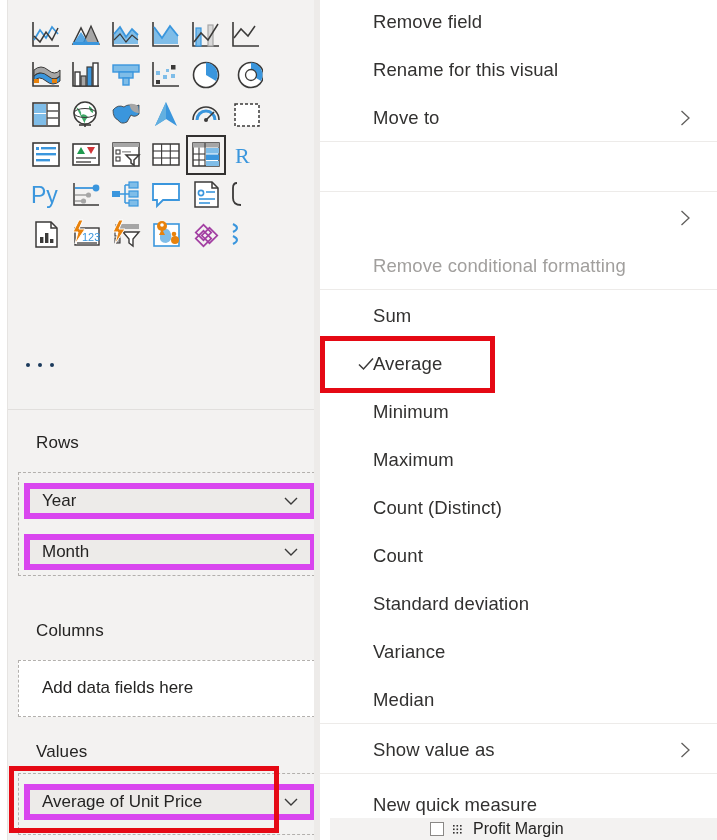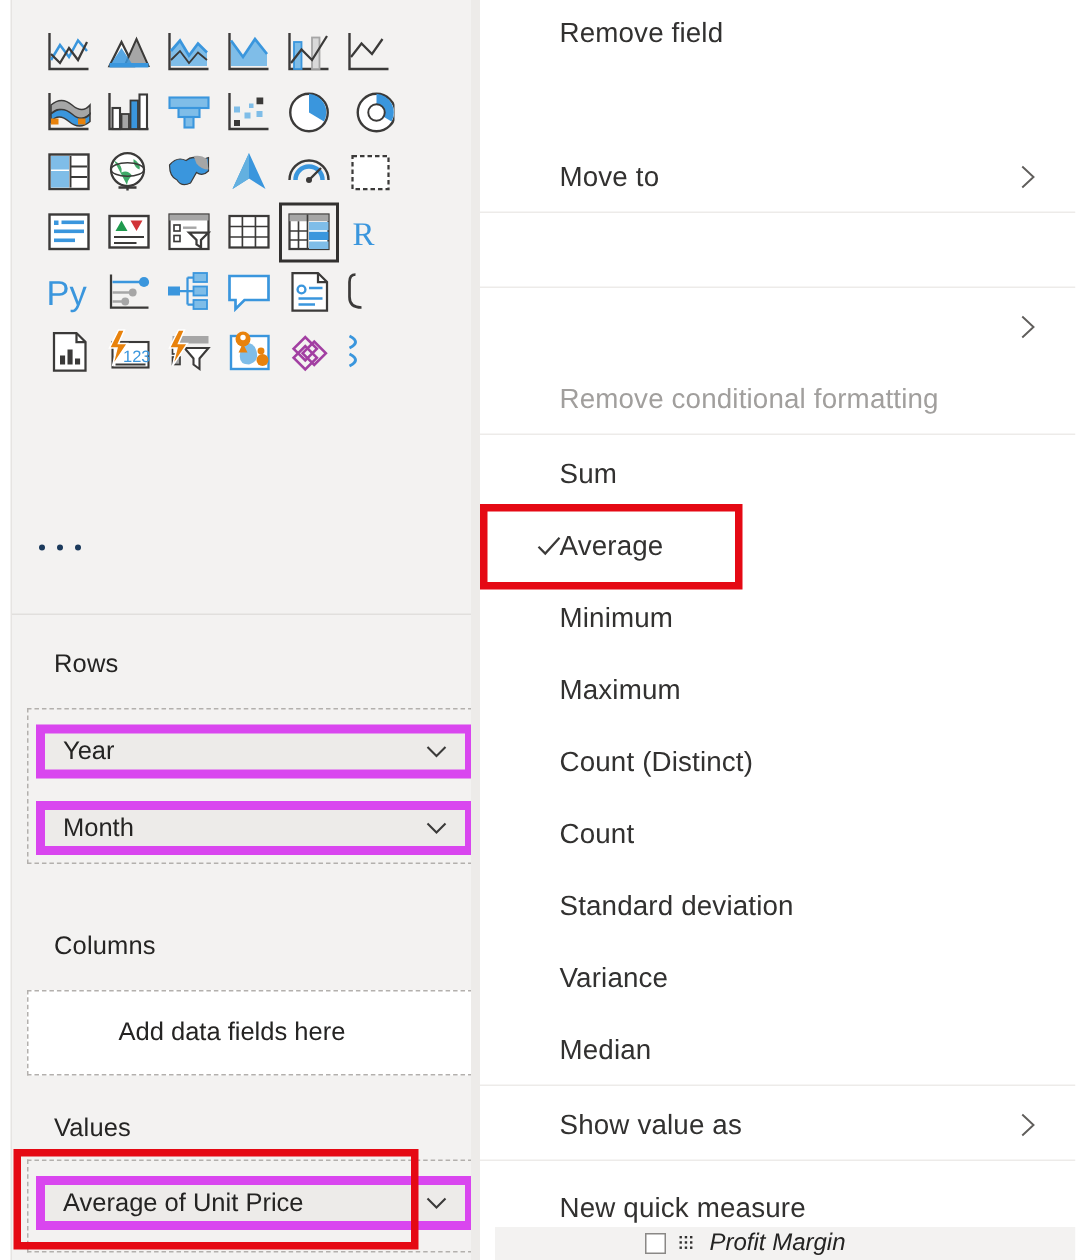--- a/index.html
+++ b/index.html
@@ -91,21 +91,21 @@
     background:#f3f2f1;
   }
   .bg-chk{
     width:14px;height:14px;border:1px solid #8a8886;background:#fff;
     margin-left:100px;box-sizing:border-box;flex:none;
   }
   .bg-grip{
     width:13px;height:13px;flex:none;
   }
   .bg-field-label{
-    font-size:16px;color:#252423;white-space:nowrap;font-style:italic;
+    font-size:16px;color:#252423;white-space:nowrap;
   }
 
   
   .ctx-menu{
     position:absolute;left:320px;top:0;width:397px;height:698px;
     background:#ffffff;
     box-sizing:border-box;
   }
   .menu-item{
     position:absolute;left:0;width:397px;height:48px;
@@ -461,21 +461,21 @@
       <span class="pill-text">Month</span>
       <span class="pill-chev">
         <svg width="18" height="18" viewBox="0 0 18 18">
             <path d="M3 6 L9 12 L15 6" fill="none" stroke="#3b3a39" stroke-width="1.4"></path>
           </svg>
       </span>
     </div>
 
     <div class="well-label" style="top:621px;">Columns</div>
     <div class="dropzone empty" style="top:660px;height:57px;"></div>
-    <div class="placeholder-text" style="left:42px;top:678px;margin-left:37px;">Add data fields here</div>
+    <div class="placeholder-text" style="left:42px;top:678px;">Add data fields here</div>
 
     <div class="well-label" style="top:742px;">Values</div>
     <div class="dropzone" style="top:773px;height:62px;"></div>
     <div class="field-pill" style="top:784px;">
       <span class="pill-text">Average of Unit Price</span>
       <span class="pill-chev">
         <svg width="18" height="18" viewBox="0 0 18 18">
             <path d="M3 6 L9 12 L15 6" fill="none" stroke="#3b3a39" stroke-width="1.4"></path>
           </svg>
       </span>
@@ -501,20 +501,23 @@
         </g>
       </svg>
     </span>
     <span class="bg-field-label">Profit Margin</span>
   </div>
 
   <div class="ctx-menu" id="ctx-menu">
       <div class="menu-item" style="top: -2px;">
         <span class="mi-text">Remove field</span>
       </div>
+      <div class="menu-item" style="top: 46px;">
+        <span class="mi-text">Rename for this visual</span>
+      </div>
       <div class="menu-item" style="top: 94px;">
         <span class="mi-text">Move to</span>
         <span class="mi-sub"><svg width="20" height="20" viewBox="0 0 20 20">
             <path d="M6.5 3 L14 10 L6.5 17" fill="none" stroke="#605e5c" stroke-width="1.3"></path>
           </svg></span>
       </div>
       <div class="menu-sep" style="top: 141px;"></div>
       <div class="menu-sep" style="top: 191px;"></div>
       <div class="menu-item" style="top: 194px;">
         <span class="mi-sub"><svg width="20" height="20" viewBox="0 0 20 20">

